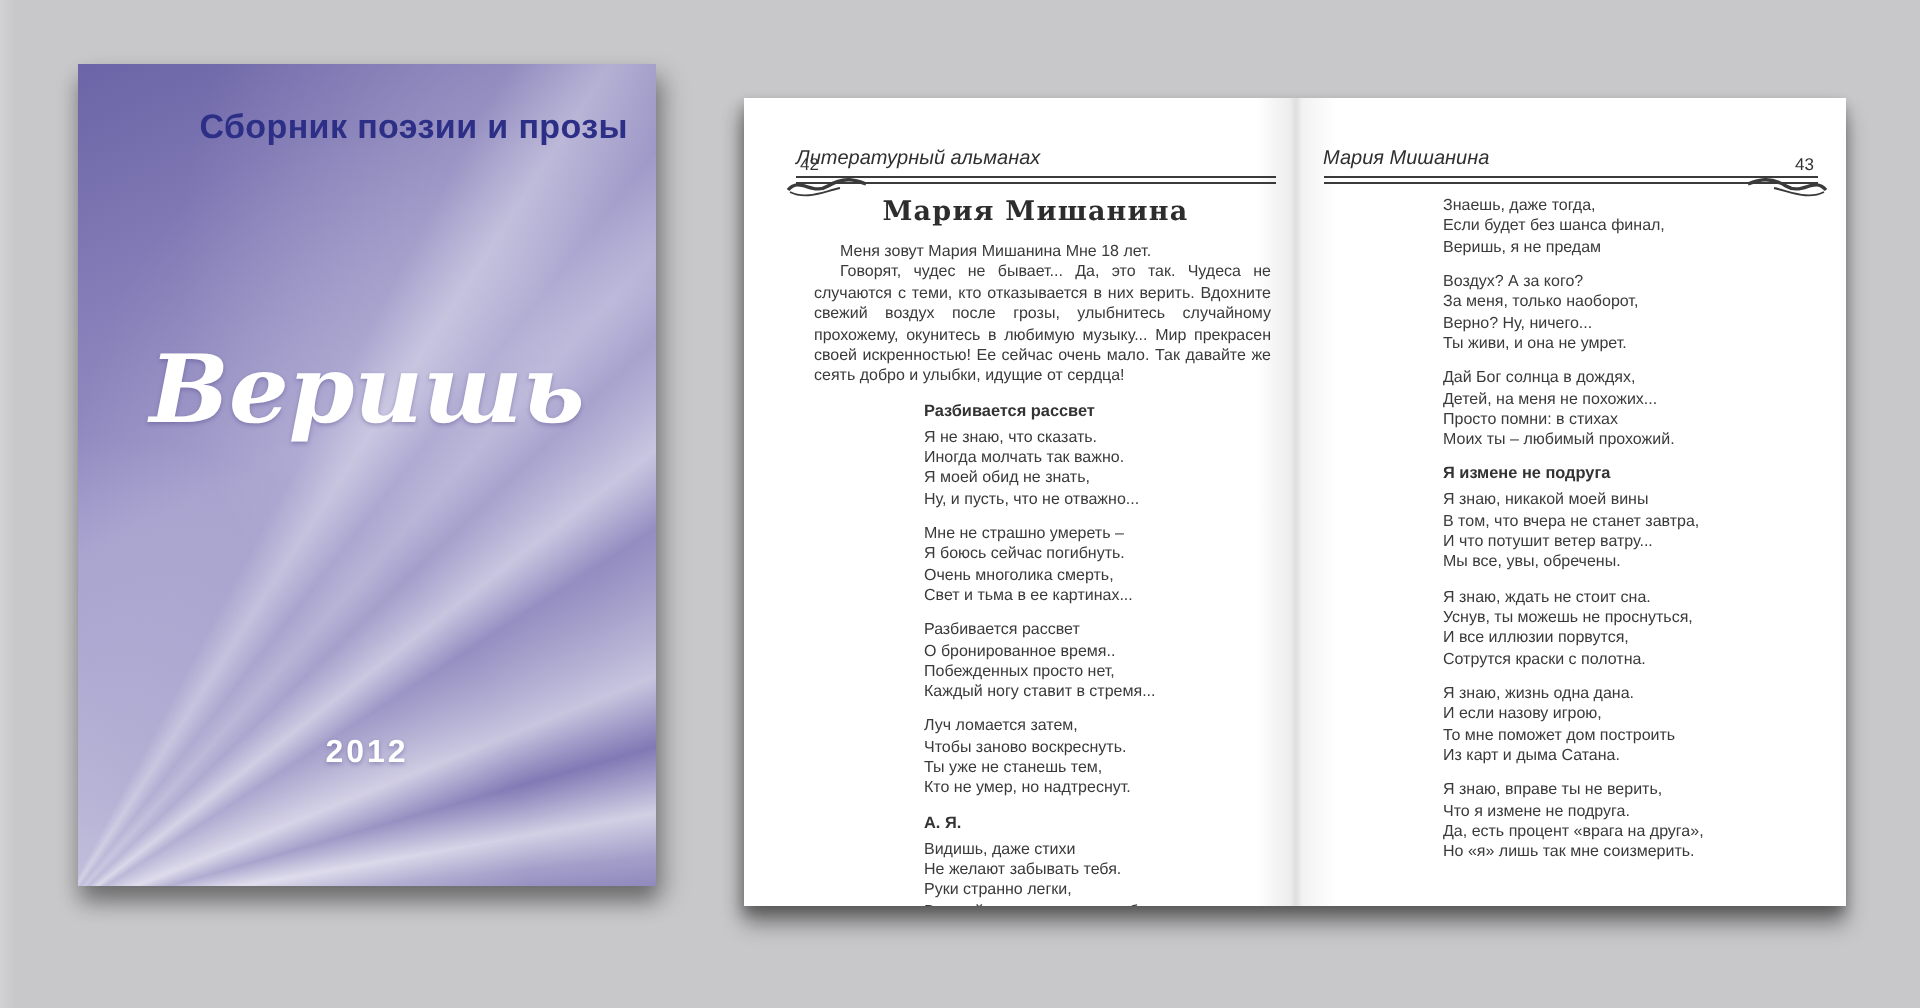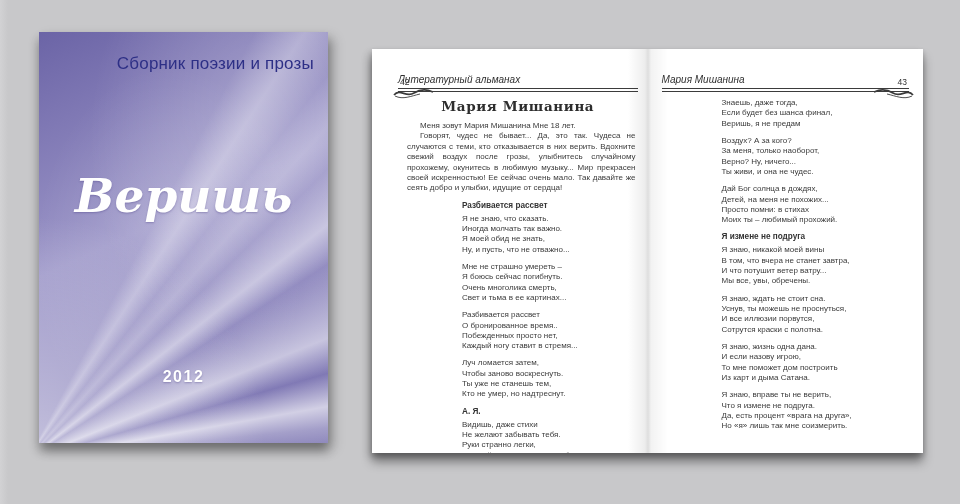--- a/index.html
+++ b/index.html
@@ -24,21 +24,21 @@
         rgba(255,255,255,0) 74deg, rgba(255,255,255,.65) 80deg,
         rgba(255,255,255,.30) 84deg, rgba(255,255,255,0) 90deg,
         rgba(255,255,255,0) 360deg),
       radial-gradient(circle at 0% 100%, rgba(255,255,255,.50), rgba(255,255,255,0) 45%),
       radial-gradient(ellipse at 78% 26%, rgba(255,255,255,.25), rgba(255,255,255,0) 55%),
       radial-gradient(ellipse at 45% 55%, rgba(255,255,255,.18), rgba(255,255,255,0) 60%),
       linear-gradient(155deg,#6b64a6 0%,#7f78b4 18%,#9c96c8 45%,#8780ba 70%,#7b74b1 100%);
   }
   .cover-subtitle{
     position:absolute;top:22px;right:14px;
-    font-size:17px;font-weight:normal;color:#2d2f86;letter-spacing:.2px;
+    font-size:17px;font-weight:bold;color:#2d2f86;letter-spacing:.2px;
   }
   .cover-title{
     position:absolute;top:138px;left:0;right:0;text-align:center;
     font-family:"DejaVu Serif","Liberation Serif",serif;
     font-style:italic;font-weight:bold;color:#ffffff;
     font-size:47px;line-height:1.12;
     text-shadow:0 1px 2px rgba(60,50,120,.35);
   }
   .cover-year{
     position:absolute;top:336px;left:0;right:0;text-align:center;
@@ -167,21 +167,21 @@
     <div class="poems-right">
         <div class="stanza">
           <div class="poem-line">Знаешь, даже тогда,</div>
           <div class="poem-line">Если будет без шанса финал,</div>
           <div class="poem-line">Веришь, я не предам</div>
         </div>
         <div class="stanza">
           <div class="poem-line">Воздух? А за кого?</div>
           <div class="poem-line">За меня, только наоборот,</div>
           <div class="poem-line">Верно? Ну, ничего...</div>
-          <div class="poem-line">Ты живи, и она не чудес.</div>
+          <div class="poem-line">Ты живи, и она не умрет.</div>
         </div>
         <div class="stanza">
           <div class="poem-line">Дай Бог солнца в дождях,</div>
           <div class="poem-line">Детей, на меня не похожих...</div>
           <div class="poem-line">Просто помни: в стихах</div>
           <div class="poem-line">Моих ты – любимый прохожий.</div>
         </div>
         <div class="poem-title">Я измене не подруга</div>
         <div class="stanza">
           <div class="poem-line">Я знаю, никакой моей вины</div>

